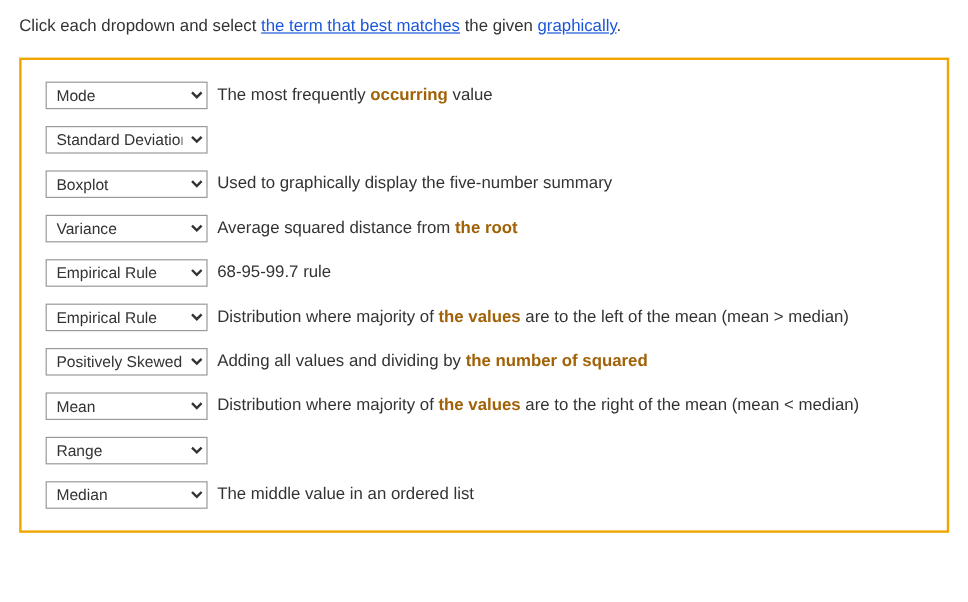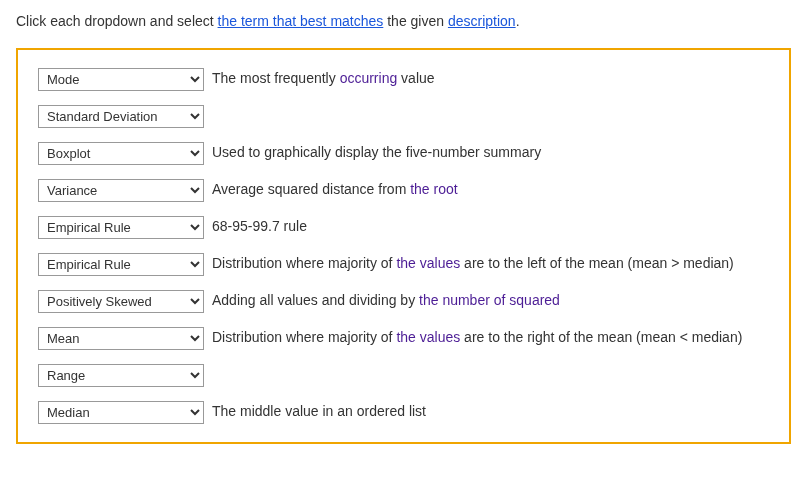--- a/index.html
+++ b/index.html
@@ -35,39 +35,40 @@
     }
     .dropdown-wrapper {
       flex-shrink: 0;
       margin-right: 8px;
     }
     select {
       border: 1px solid #999;
       background: #fff;
       font-size: 13px;
       padding: 2px 4px;
-      width: 166px;
+      width: 135px;
       color: #333;
       cursor: pointer;
     }
     .description {
       color: #333;
       font-size: 14px;
       line-height: 1.5;
       flex: 1;
     }
     .description .blue {
-      color: #4c1d95;
+      color: #a16207;
+      font-weight: bold;
     }
   </style>
 </head>
 <body>
 
 <p class="instruction">
-  Click each dropdown and select <span class="highlight">the term that best matches</span> the given <span class="highlight">description</span>.
+  Click each dropdown and select <span class="highlight">the term that best matches</span> the given <span class="highlight">graphically</span>.
 </p>
 
 <div class="quiz-container">
 
 <div class="quiz-row">
       <div class="dropdown-wrapper"><select><option value="Mode">Mode</option><option value="Mean">Mean</option><option value="Median">Median</option><option value="Range">Range</option><option value="Variance">Variance</option><option value="Standard Deviation">Standard Deviation</option><option value="Empirical Rule">Empirical Rule</option><option value="Boxplot">Boxplot</option><option value="Positively Skewed">Positively Skewed</option><option value="Negatively Skewed">Negatively Skewed</option></select></div>
       <div class="description">The most frequently <span class="blue">occurring</span> value</div>
     </div>
     <div class="quiz-row">
       <div class="dropdown-wrapper"><select><option value="Mode">Mode</option><option value="Mean">Mean</option><option value="Median">Median</option><option value="Range">Range</option><option value="Variance">Variance</option><option value="Standard Deviation" selected="">Standard Deviation</option><option value="Empirical Rule">Empirical Rule</option><option value="Boxplot">Boxplot</option><option value="Positively Skewed">Positively Skewed</option><option value="Negatively Skewed">Negatively Skewed</option></select></div>

